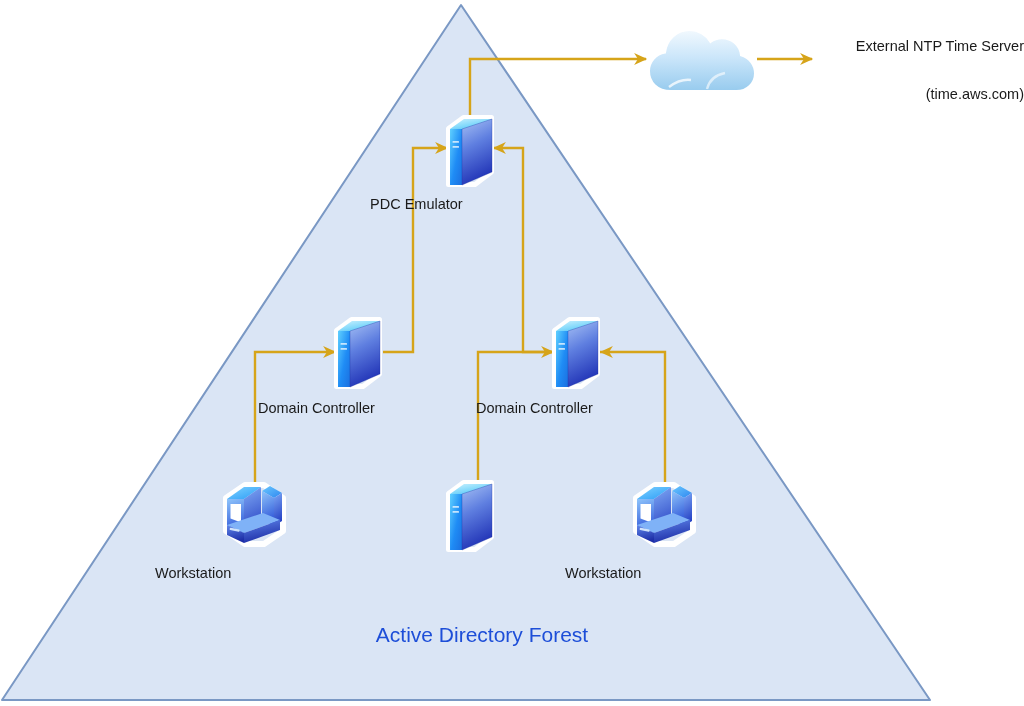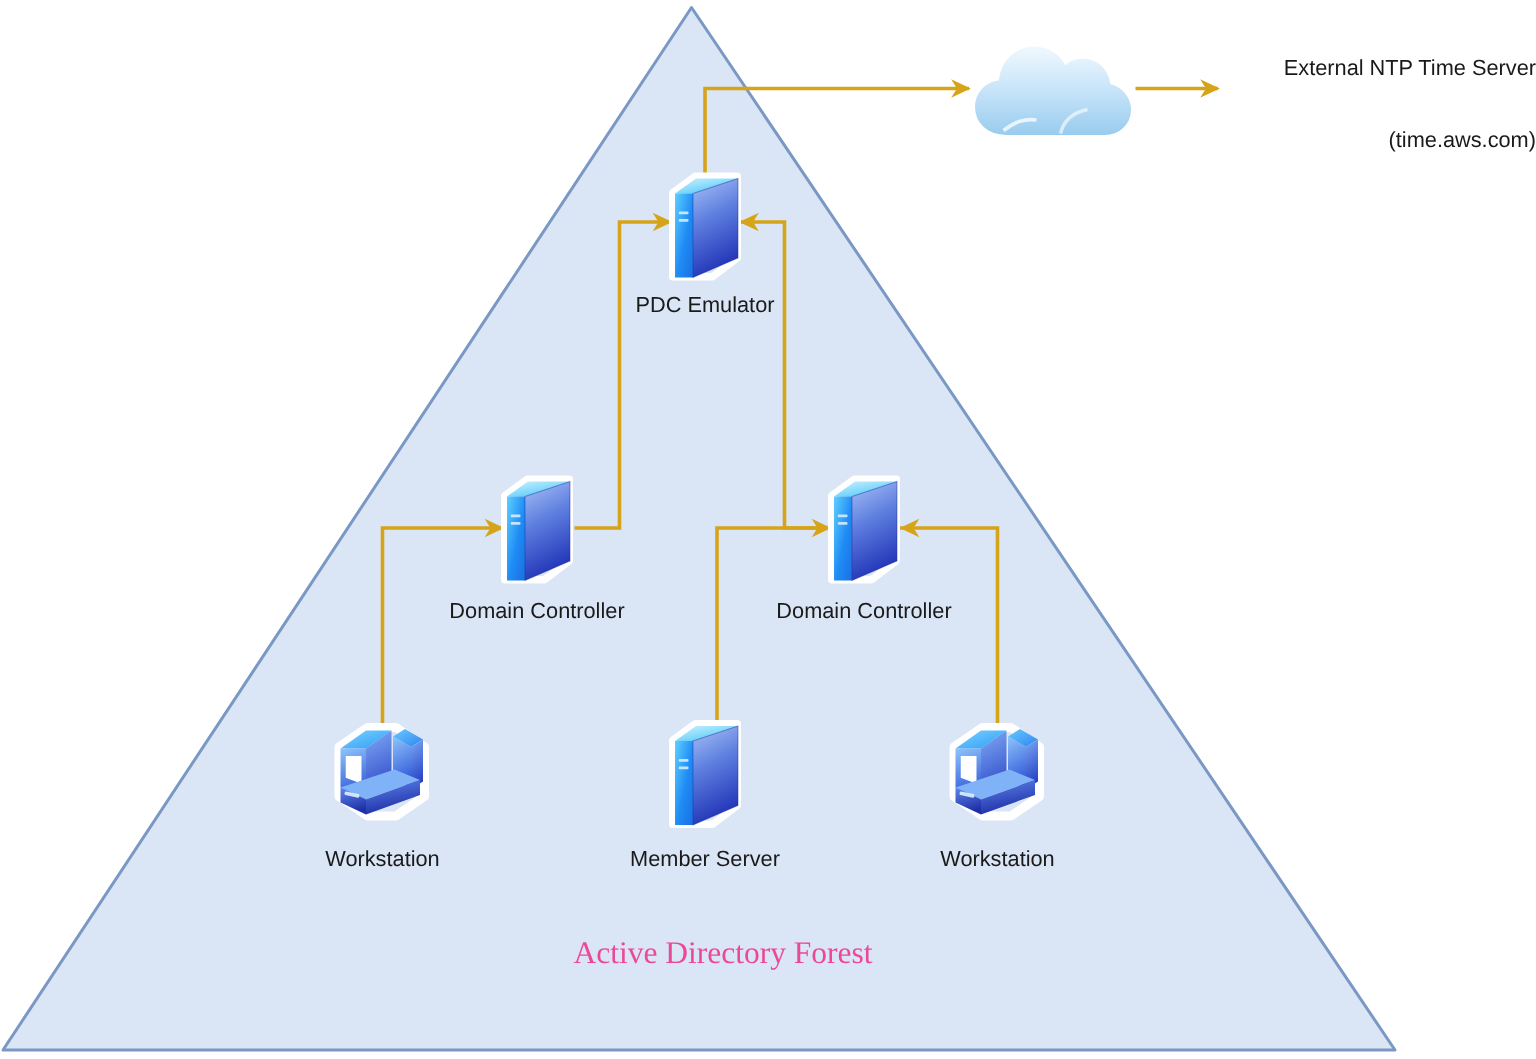--- a/index.html
+++ b/index.html
@@ -3,26 +3,26 @@
 <meta charset="utf-8">
 <style>
   html,body{margin:0;padding:0;background:#ffffff;}
   body{
     width:1024px;height:706px;position:relative;overflow:hidden;
     font-family:"Liberation Sans","DejaVu Sans",sans-serif;
   }
   #stage{position:absolute;left:0;top:0;width:1024px;height:706px;}
   svg.layer{position:absolute;left:0;top:0;width:1024px;height:706px;}
   .node-label{
-    position:absolute;text-align:center;color:#1a1a1a;
+    position:absolute;color:#1a1a1a;
     font-size:14.5px;line-height:17px;white-space:nowrap;
   }
   .forest-title{
-    position:absolute;text-align:center;color:#ec4899;
-    font-size:21px;line-height:26px;white-space:nowrap;font-family:Liberation Serif, serif;
+    position:absolute;text-align:center;color:#1d4ed8;
+    font-size:21px;line-height:26px;white-space:nowrap;
   }
   .cloud-label{
     position:absolute;text-align:right;color:#1a1a1a;
     font-size:14.5px;line-height:20px;white-space:nowrap;
   }
 </style>
 </head>
 <body>
 
 <div id="stage">
@@ -216,21 +216,20 @@
   </svg>
 
   <div class="node-label" style="left:370px;top:196px;width:200px;">PDC Emulator</div>
 
   <div class="node-label" style="left:258px;top:400px;width:200px;">Domain Controller</div>
 
   <div class="node-label" style="left:476px;top:400px;width:200px;">Domain Controller</div>
 
   <div class="node-label" style="left:155px;top:565px;width:200px;">Workstation</div>
 
-  <div class="node-label" style="left:370px;top:565px;width:200px;">Member Server</div>
 
   <div class="node-label" style="left:565px;top:565px;width:200px;">Workstation</div>
 
   <div class="cloud-label" style="left:800px;top:36px;width:224px;">External NTP Time Server</div>
 
   <div class="cloud-label" style="left:800px;top:56px;width:224px;margin-top:28px;">(time.aws.com)</div>
 
   <div class="forest-title" style="left:312px;top:622px;width:340px;">Active Directory Forest</div>
 
 </div>

